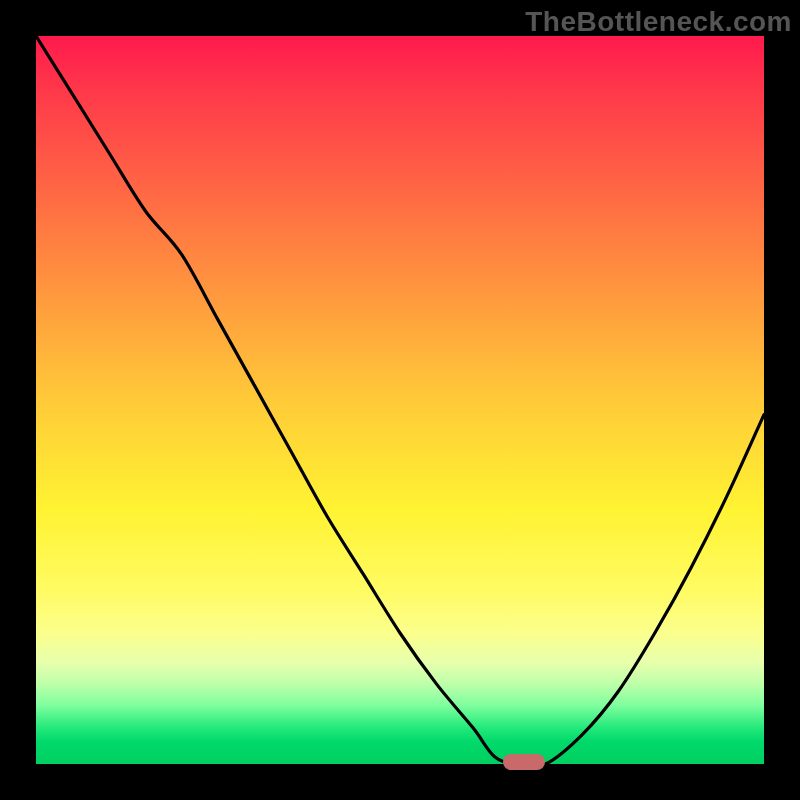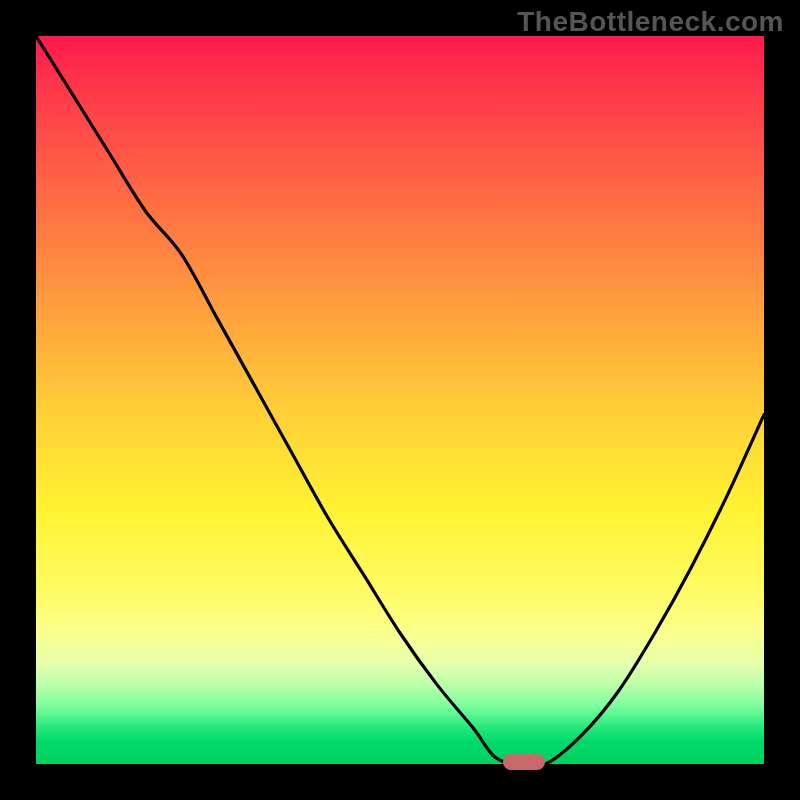--- a/index.html
+++ b/index.html
@@ -7,21 +7,21 @@
     width: 800px;
     height: 800px;
     background: #000;
     position: relative;
     font-family: Arial, Helvetica, sans-serif;
     overflow: hidden;
   }
   .watermark {
     position: absolute;
     top: 6px;
-    right: 16px;
+    right: 8px;
     color: #555;
     font-size: 28px;
     font-weight: 600;
     z-index: 10;
     letter-spacing: 0.5px;
   }
   .plot-area {
     position: absolute;
     left: 36px;
     top: 36px;

